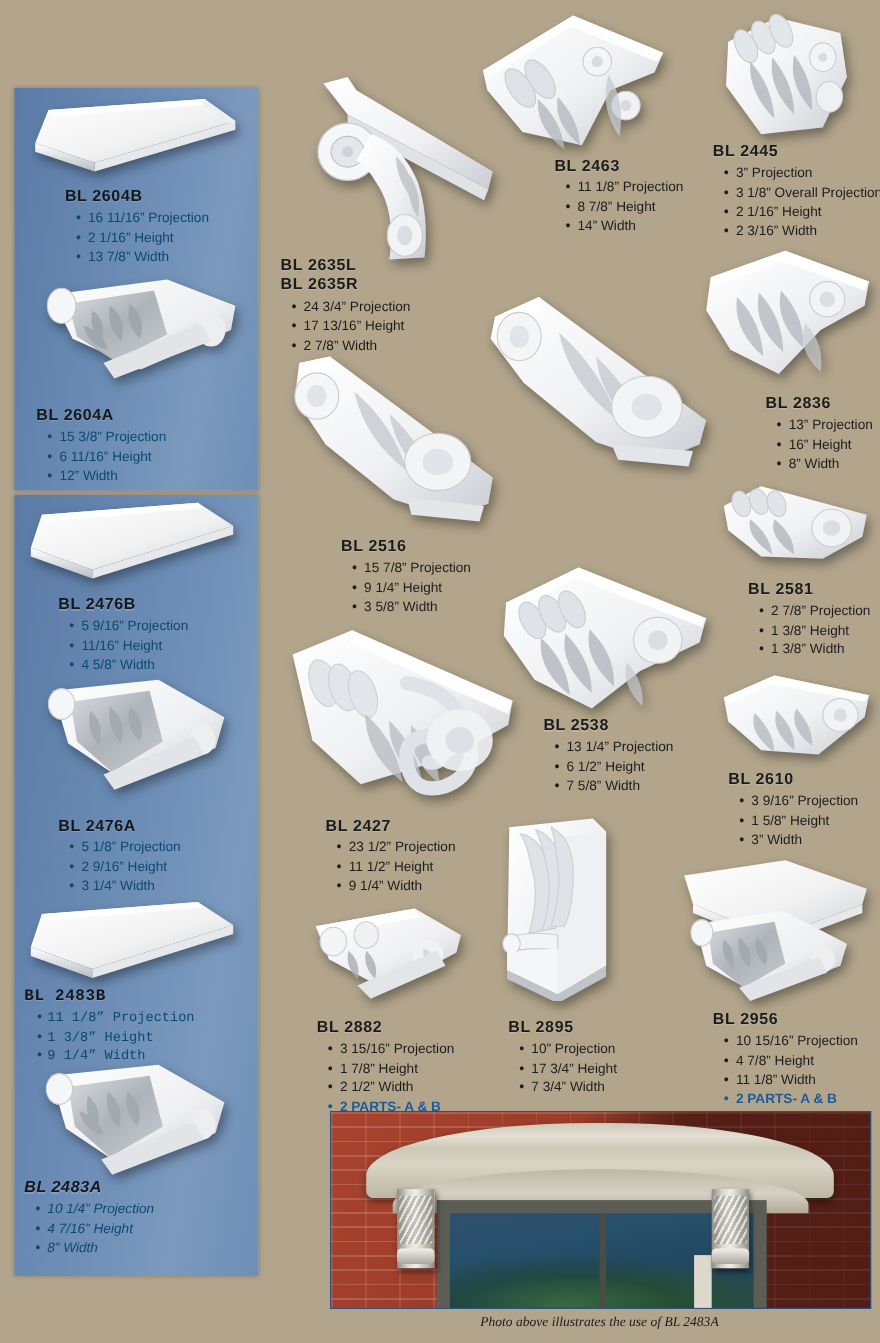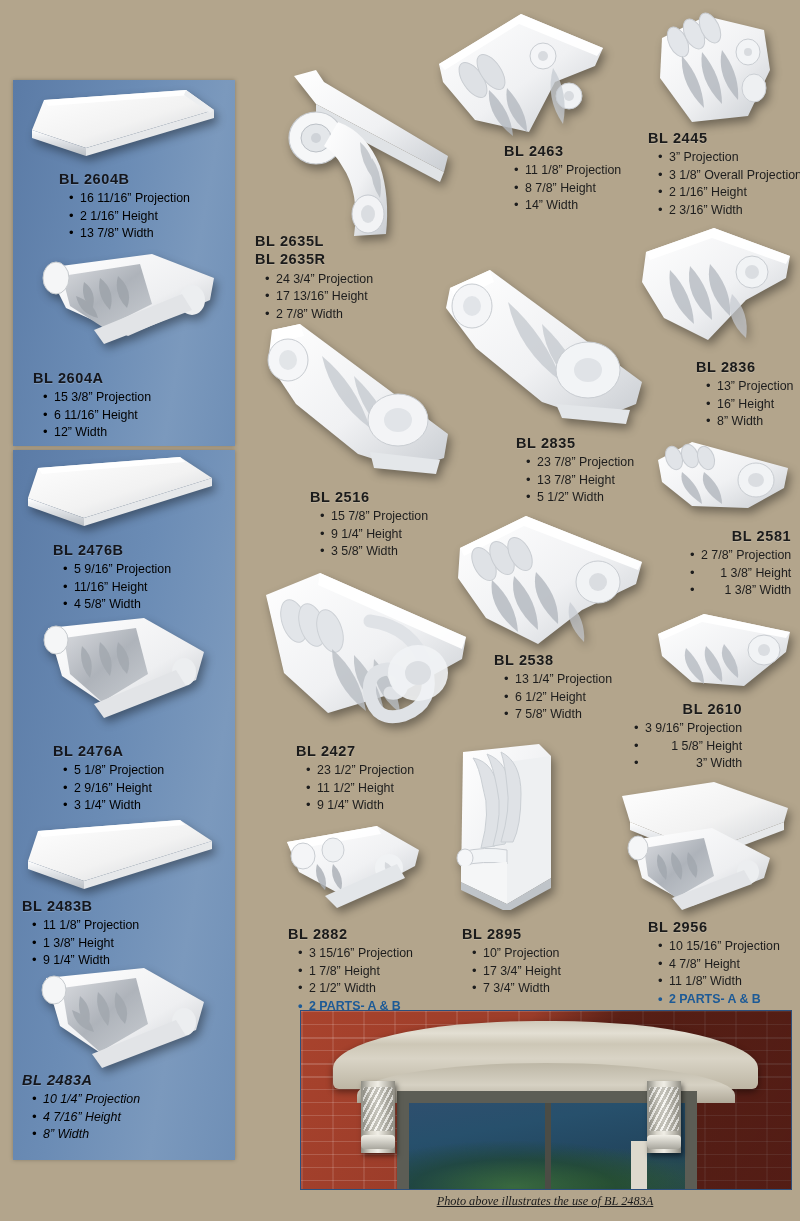--- a/index.html
+++ b/index.html
@@ -33,38 +33,37 @@
     font-size:12.4px;color:#1d1d1d;line-height:1.42;
     white-space:nowrap;padding-left:11px;position:relative;
   }
   .spec:before{
     content:"\2022";position:absolute;left:0;top:-1px;
     font-size:13px;line-height:1.42;
   }
   .spec.blue{color:#1d5a96;font-weight:bold;}
   .spec.blue:before{color:#1d5a96;}
   .specs{margin-top:2px;padding-left:10px;}
-  .on-blue .spec{color:#000000;}
+  .on-blue .spec{color:#0c4a6e;}
 
   
   .prod-img{position:absolute;}
   .prod-img svg{display:block;filter:drop-shadow(3px 5px 5px rgba(0,0,0,.38));}
 
   
   #install-photo{
     position:absolute;left:300px;top:1010px;width:490px;height:178px;
     border:1px solid #2c4f7c;
     background:#8d3f2e;
     overflow:hidden;
   }
   .photo-caption{
     position:absolute;left:300px;top:1194px;width:490px;
     text-align:center;font-style:italic;font-size:12.3px;color:#1c1c1c;
     font-family:"Liberation Serif","DejaVu Serif",serif;
-    text-decoration:underline;
   }
 
   
   .brick{position:absolute;inset:0;
     background:
       repeating-linear-gradient(to bottom,
         rgba(255,255,255,.16) 0px, rgba(255,255,255,.16) 1.5px,
         transparent 1.5px, transparent 13px),
       repeating-linear-gradient(to right,
         rgba(255,255,255,.10) 0px, rgba(255,255,255,.10) 1.5px,
@@ -216,21 +215,21 @@
   </div>
 
   <div class="prod-img" style="left:22px;top:815px;">
     <svg width="196" height="76" viewBox="0 0 196 76">
       <path d="M16 16 L158 5 L190 26 L62 66 L6 46 Z" fill="url(#gA)"></path>
       <path d="M6 46 L62 66 L62 74 L6 54 Z" fill="url(#gAe)"></path>
       <path d="M62 66 L190 26 L190 34 L62 74 Z" fill="#e6e8ea"></path>
       <path d="M16 16 L158 5 L163 10 L20 22 Z" fill="#ffffff" opacity=".9"></path>
     </svg>
   </div>
-  <div class="prod-text on-blue" style="left:22px;top:897px;">
+  <div class="prod-text on-blue" style="left:22px;top:897px;font-family:Liberation Mono, monospace;">
     <div class="prod-code">BL 2483B</div>
     <div class="specs">
       <div class="spec">11 1/8” Projection</div>
       <div class="spec">1 3/8” Height</div>
       <div class="spec">9 1/4” Width</div>
     </div>
   </div>
 
   <div class="prod-img" style="left:34px;top:960px;">
     <svg width="178" height="112" viewBox="0 0 178 112">
@@ -477,46 +476,38 @@
       <ellipse cx="36" cy="48" rx="9" ry="10" fill="#e1e4e8"></ellipse>
       <g fill="#c2c7cd" opacity=".72">
         <path d="M72 44 q38 34 54 80 q-44 -32 -54 -80Z"></path>
         <path d="M106 66 q36 34 46 74 q-42 -32 -46 -74Z"></path>
       </g>
       <ellipse cx="152" cy="112" rx="32" ry="28" fill="#f2f4f6" stroke="#c9cdd2" stroke-width="1"></ellipse>
       <ellipse cx="152" cy="112" rx="14" ry="12" fill="#e0e3e7"></ellipse>
       <path d="M120 146 L194 152 L190 166 L126 160 Z" fill="#e3e6e9"></path>
     </svg>
   </div>
-  <div class="prod-text" style="left:516px;top:434px;">
-    <div class="prod-code">BL 2835</div>
-    <div class="specs">
-      <div class="spec">23 7/8” Projection</div>
-      <div class="spec">13 7/8” Height</div>
-      <div class="spec">5 1/2” Width</div>
-    </div>
-  </div>
 
   <div class="prod-img" style="left:652px;top:438px;">
     <svg width="144" height="82" viewBox="0 0 144 82">
       <path d="M6 22 L40 4 L136 30 L132 50 L96 70 L40 68 L10 44 Z" fill="url(#gC)"></path>
       <g fill="#e1e4e8" stroke="#c9cdd2" stroke-width="1">
         <ellipse cx="22" cy="20" rx="8" ry="12" transform="rotate(-20 22 20)"></ellipse>
         <ellipse cx="38" cy="18" rx="8" ry="12" transform="rotate(-20 38 18)"></ellipse>
         <ellipse cx="54" cy="20" rx="8" ry="12" transform="rotate(-20 54 20)"></ellipse>
       </g>
       <g fill="#b2b7be" opacity=".8">
         <path d="M30 34 q18 14 20 32 q-24 -16 -20 -32Z"></path>
         <path d="M52 34 q18 14 18 32 q-24 -16 -18 -32Z"></path>
       </g>
       <ellipse cx="104" cy="42" rx="18" ry="17" fill="#f1f3f5" stroke="#c9cdd2" stroke-width="1"></ellipse>
       <ellipse cx="104" cy="42" rx="8" ry="7" fill="#dadde1"></ellipse>
     </svg>
   </div>
-  <div class="prod-text" style="left:680px;top:527px;text-align:right;">
+  <div class="prod-text" style="left:680px;top:527px;">
     <div class="prod-code">BL 2581</div>
     <div class="specs">
       <div class="spec">2 7/8” Projection</div>
       <div class="spec">1 3/8” Height</div>
       <div class="spec">1 3/8” Width</div>
     </div>
   </div>
 
   <div class="prod-img" style="left:452px;top:506px;">
     <svg width="196" height="146" viewBox="0 0 196 146">
@@ -552,21 +543,21 @@
       <path d="M6 24 L52 4 L138 22 L134 28 L50 12 L10 30 Z" fill="#ffffff" opacity=".92"></path>
       <g fill="#b6bbc2" opacity=".8">
         <path d="M34 38 q18 18 18 36 q-24 -18 -18 -36Z"></path>
         <path d="M54 36 q18 18 16 36 q-22 -18 -16 -36Z"></path>
         <path d="M72 34 q16 18 14 34 q-22 -18 -14 -34Z"></path>
       </g>
       <ellipse cx="112" cy="40" rx="16" ry="15" fill="#f1f3f5" stroke="#c9cdd2" stroke-width="1"></ellipse>
       <ellipse cx="112" cy="40" rx="6" ry="6" fill="#dadde1"></ellipse>
     </svg>
   </div>
-  <div class="prod-text" style="left:624px;top:700px;text-align:right;">
+  <div class="prod-text" style="left:662px;top:700px;">
     <div class="prod-code">BL 2610</div>
     <div class="specs">
       <div class="spec">3 9/16” Projection</div>
       <div class="spec">1 5/8” Height</div>
       <div class="spec">3” Width</div>
     </div>
   </div>
 
   <div class="prod-img" style="left:608px;top:778px;">
     <svg width="190" height="136" viewBox="0 0 190 136">

